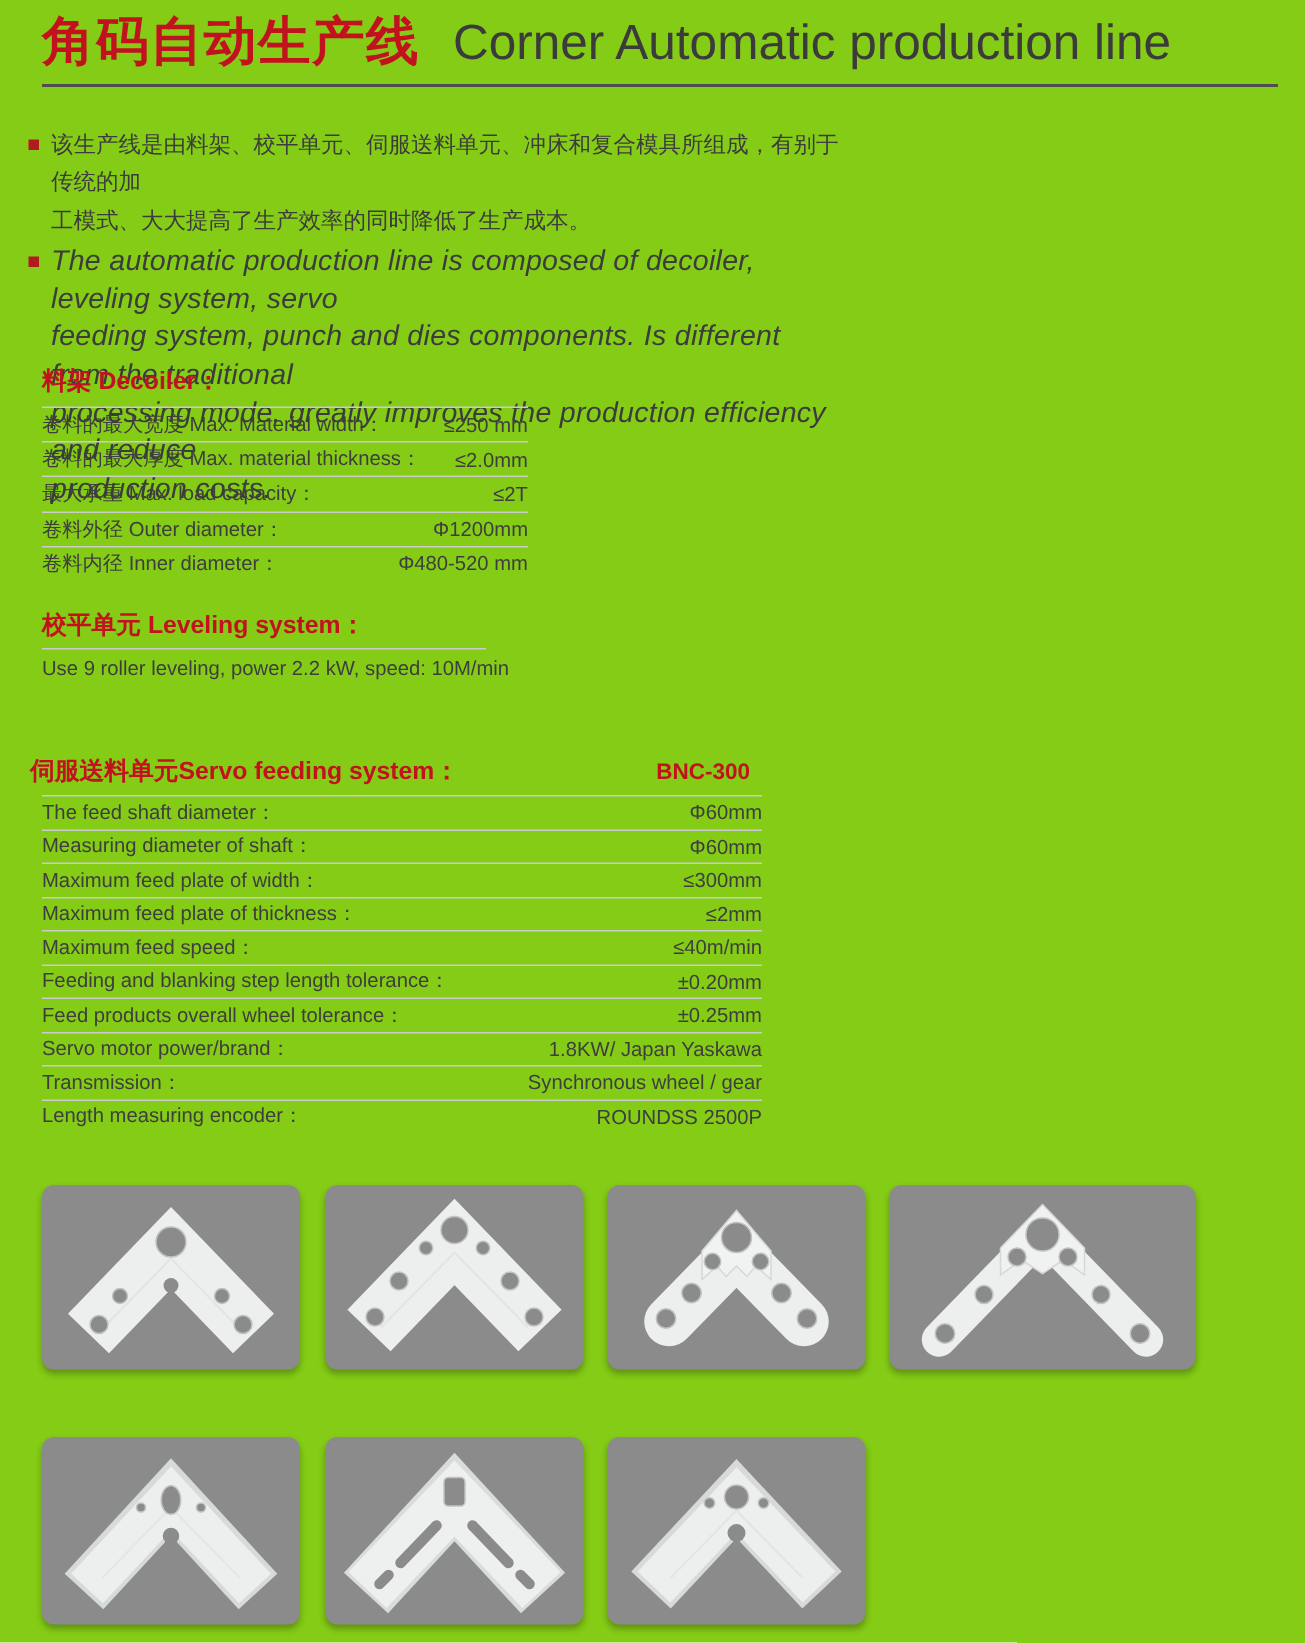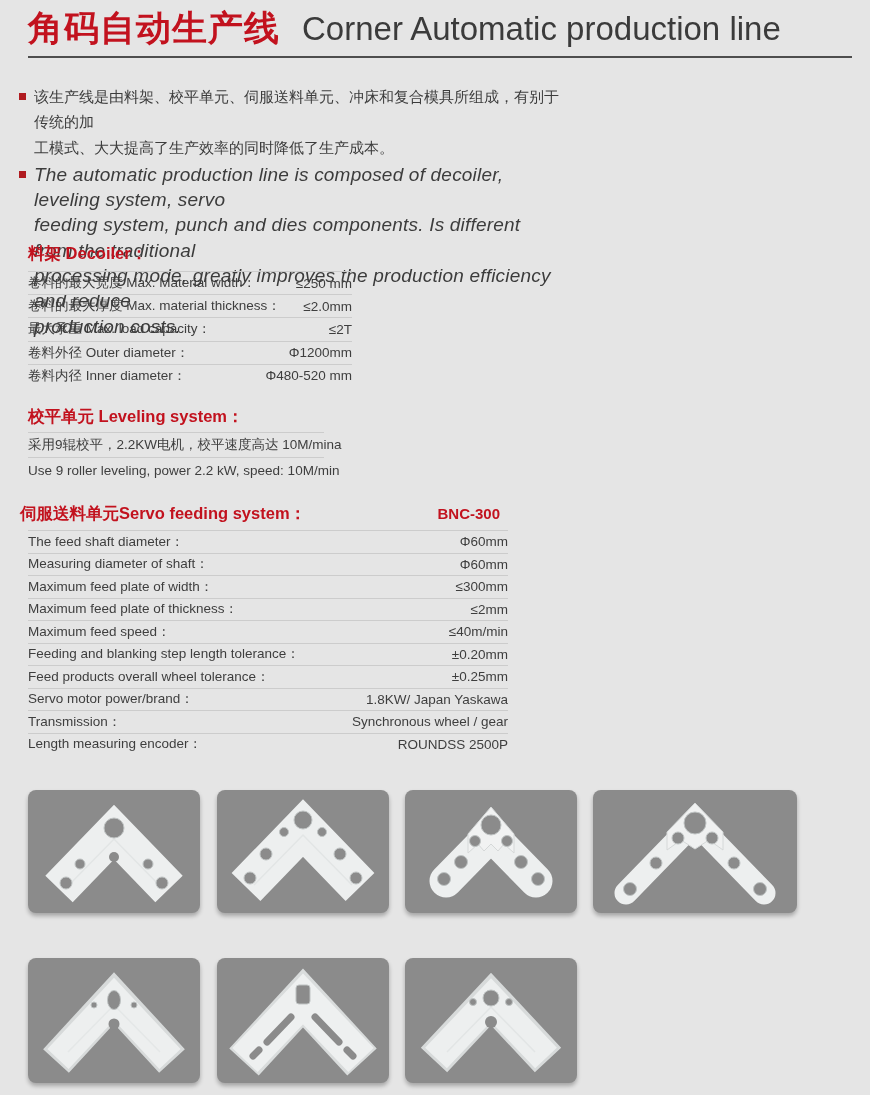--- a/index.html
+++ b/index.html
@@ -1,17 +1,17 @@
 <!DOCTYPE html>
 <html><head>
 <meta charset="utf-8">
 <style>
   html,body{margin:0;padding:0;background:#ffffff;}
   .page{
-    position:relative;width:870px;height:1095px;background:#e5e5e5;overflow:hidden;
+    position:relative;width:870px;height:1095px;background:#84cc16;overflow:hidden;
     font-family:"Liberation Sans","DejaVu Sans",sans-serif;
   }
   
   .title-row{position:absolute;left:28px;top:2px;display:flex;align-items:baseline;}
   .title-cn{font-size:35px;font-weight:700;color:#c2121e;letter-spacing:1px;line-height:52px;}
   .title-en{font-size:33px;font-weight:400;color:#3b3b3b;margin-left:22px;line-height:52px;}
   .title-rule{position:absolute;left:28px;top:56px;width:824px;height:2px;background:#4e4e4e;}
   
   .intro{position:absolute;left:19px;top:84px;width:545px;list-style:none;margin:0;padding:0;}
   .intro li{display:flex;margin:0 0 2px 0;}
@@ -83,23 +83,20 @@
       </div>
     <div class="spec-row">
         <span>卷料内径 Inner diameter：</span>
         <span>Φ480-520 mm</span>
       </div>
   </div>
 
   <h2 class="sec-h" style="top:406px;">校平单元 Leveling system：</h2>
   <div class="spec-table l-table">
     <div class="spec-row">
-        <span>采用9辊校平，2.2KW电机，校平速度高达 10M/mina</span>
-      </div>
-    <div class="spec-row">
         <span>Use 9 roller leveling, power 2.2 kW, speed: 10M/min</span>
       </div>
   </div>
 
   <div class="s-head">
     <h2>伺服送料单元Servo feeding system：</h2>
     <span class="model">BNC-300</span>
   </div>
   <div class="spec-table s-table">
     <div class="spec-row">

